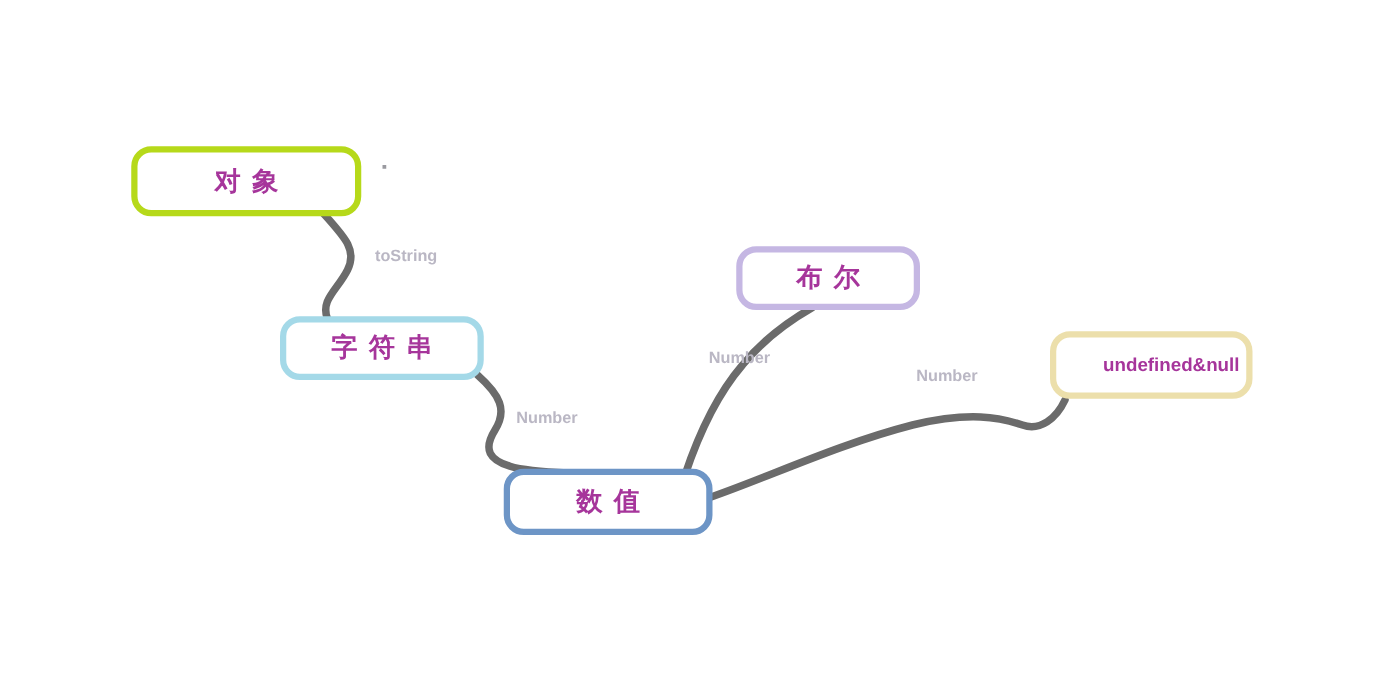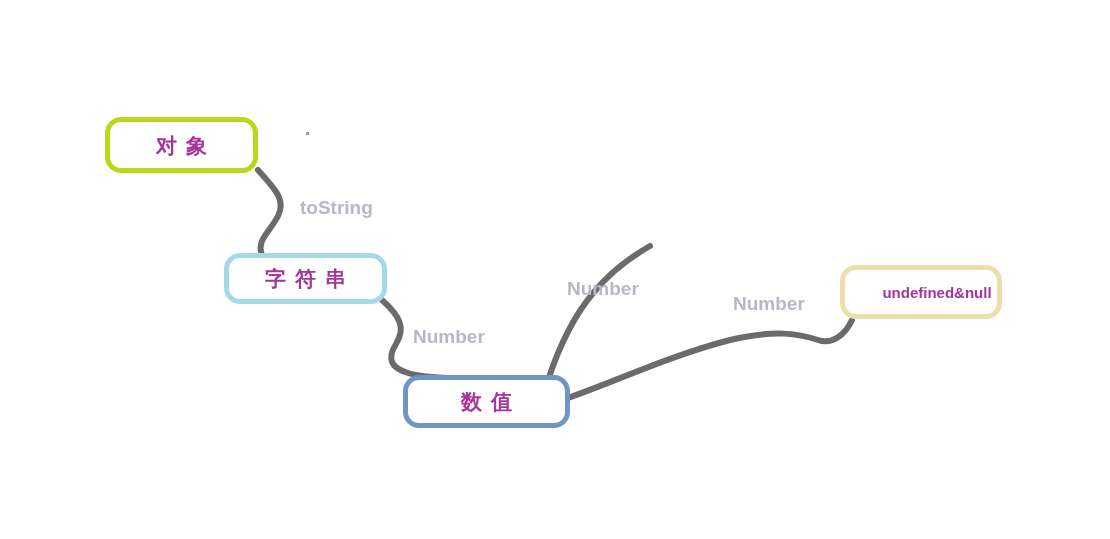--- a/index.html
+++ b/index.html
@@ -46,21 +46,21 @@
     font-size: 21px;
     letter-spacing: 9px;
     text-indent: 9px;
   }
   .latin-label {
     font-size: 15px;
     letter-spacing: 0px;
   }
   
   #node-object {
-    left: 105px;  top: 117px;  width: 153px; height: 56px;
+    left: 105px;  top: 117px;  width: 184px; height: 56px;
     border-width: 5px; border-color: #b6d91a;
   }
   #node-string {
     left: 224px;  top: 253px;  width: 163px; height: 51px;
     border-width: 5px; border-color: #a4d9e8;
   }
   #node-number {
     left: 403px;  top: 375px;  width: 167px; height: 53px;
     border-width: 5px; border-color: #6d95c6;
   }
@@ -68,21 +68,21 @@
     left: 589px;  top: 197px;  width: 147px; height: 51px;
     border-width: 5px; border-color: #c5b7e3;
   }
   #node-undefined-null {
     left: 840px;  top: 265px;  width: 162px; height: 54px;
     border-width: 5px; border-color: #ecdfab; padding-left: 32px;
   }
   .edge-label {
     position: absolute;
     font-weight: bold;
-    font-size: 19px;
+    font-size: 13px;
     color: #bab7c4;
     white-space: nowrap;
     z-index: 6;
   }
   #label-tostring  { left: 300px; top: 197px; }
   #label-number-1  { left: 413px; top: 326px; }
   #label-number-2  { left: 567px; top: 278px; }
   #label-number-3  { left: 733px; top: 293px; }
   #stray-dot {
     position: absolute;
@@ -115,20 +115,23 @@
   </div>
 
   <div class="node" id="node-string">
     <span class="node-label cjk-label">字符串</span>
   </div>
 
   <div class="node" id="node-number">
     <span class="node-label cjk-label">数值</span>
   </div>
 
+  <div class="node" id="node-boolean">
+    <span class="node-label cjk-label">布尔</span>
+  </div>
 
   <div class="node" id="node-undefined-null">
     <span class="node-label latin-label">undefined&amp;null</span>
   </div>
 
   <div class="edge-label" id="label-tostring">toString</div>
   <div class="edge-label" id="label-number-1">Number</div>
   <div class="edge-label" id="label-number-2">Number</div>
   <div class="edge-label" id="label-number-3">Number</div>
 

